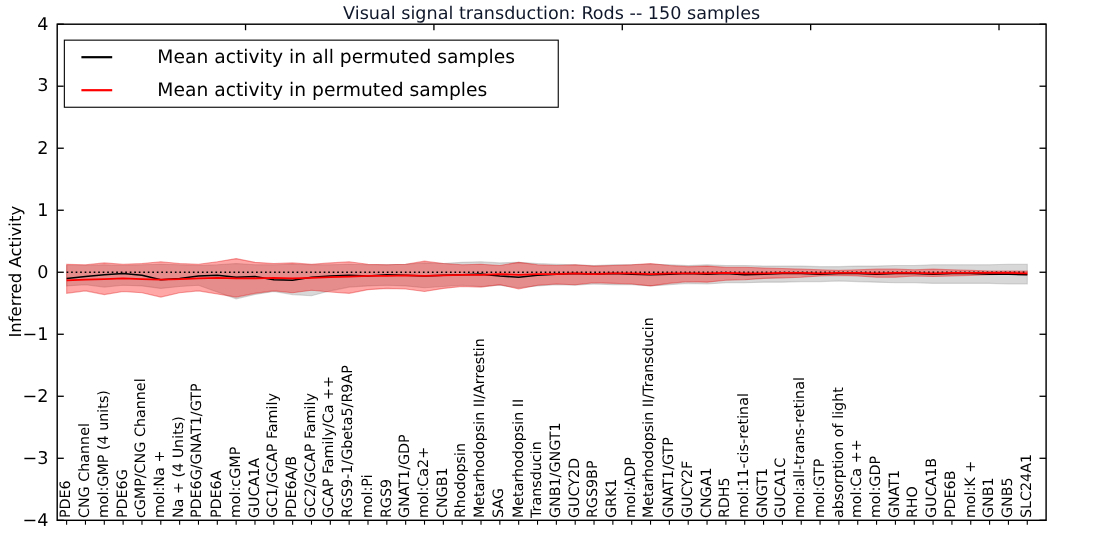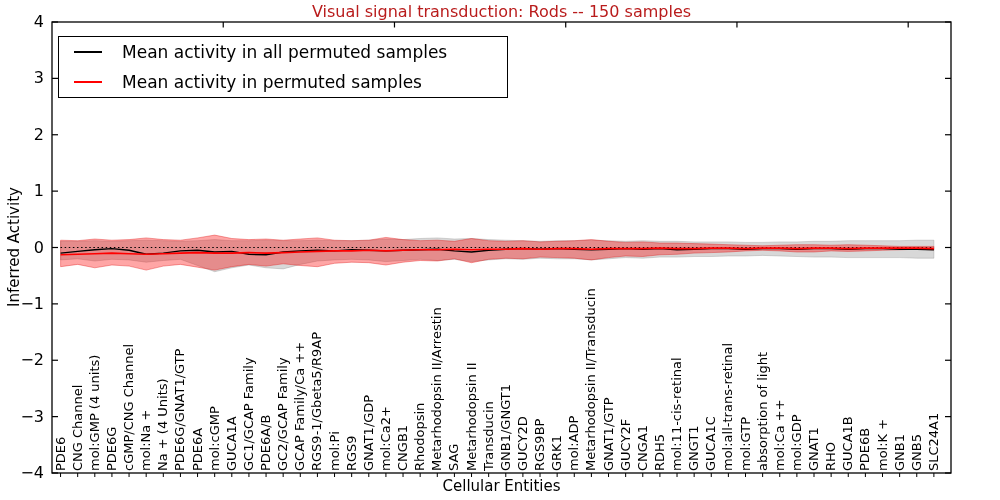--- a/index.html
+++ b/index.html
@@ -1,31 +1,31 @@
 <!DOCTYPE html>
 <html><head>
 <meta charset="utf-8">
 <style>
   html,body{margin:0;padding:0;background:#ffffff;}
   .figure{position:relative;width:1000px;height:500px;background:#ffffff;
           font-family:"DejaVu Sans","Liberation Sans",sans-serif;color:#000;overflow:hidden;}
   #plot-svg{position:absolute;left:0;top:0;}
   .chart-title{position:absolute;left:52px;top:2px;width:899px;text-align:center;
-               font-size:16px;color:#b91c1c;}
+               font-size:16px;color:#0f172a;}
   .y-axis-label{position:absolute;left:14px;top:247px;transform:translate(-50%,-50%) rotate(-90deg);
                 font-size:15px;white-space:nowrap;}
   .x-axis-label{position:absolute;left:52px;top:477px;width:899px;text-align:center;font-size:15px;}
   .ytick{position:absolute;left:0;width:44px;text-align:right;font-size:16px;line-height:20px;}
   .xcat{position:absolute;top:471px;transform-origin:0 0;transform:rotate(-90deg);
         font-size:13px;line-height:14px;white-space:nowrap;}
   .legend{position:absolute;left:58px;top:36px;width:450px;height:62px;border:1.5px solid #000;
           background:#fff;display:flex;flex-direction:column;justify-content:space-evenly;box-sizing:border-box;}
   .legend-row{display:flex;align-items:center;height:28px;}
   .legend-line{display:inline-block;width:28px;height:2px;margin-left:15px;flex:0 0 auto;}
-  .legend-text{margin-left:20px;font-size:17px;white-space:nowrap;}
+  .legend-text{margin-left:41px;font-size:17px;white-space:nowrap;}
 </style>
 </head>
 <body>
 
 <div class="figure">
 
   <svg id="plot-svg" width="1000" height="500">
       <polygon points="60.6,241.3 77.7,241.3 94.8,240.7 111.9,241.3 129.1,240.7 146.2,240.2 163.3,240.7 180.4,241.3 197.6,240.7 214.7,239.6 231.8,240.7 248.9,240.7 266.0,240.2 283.2,240.7 300.3,240.7 317.4,240.2 334.5,240.7 351.7,240.7 368.8,240.2 385.9,239.0 403.0,239.6 420.2,238.5 437.3,237.9 454.4,239.0 471.5,238.5 488.7,239.6 505.8,240.2 522.9,240.7 540.0,241.3 557.2,240.7 574.3,240.7 591.4,240.2 608.5,240.7 625.6,241.3 642.8,240.7 659.9,241.3 677.0,241.3 694.1,241.9 711.3,241.9 728.4,241.9 745.5,242.4 762.6,242.4 779.8,241.9 796.9,241.9 814.0,241.3 831.1,241.3 848.3,240.7 865.4,240.7 882.5,240.7 899.6,240.7 916.8,240.2 933.9,240.2 933.9,258.2 916.8,258.2 899.6,257.6 882.5,257.6 865.4,257.6 848.3,257.6 831.1,257.1 814.0,257.1 796.9,256.5 779.8,256.0 762.6,255.4 745.5,256.0 728.4,256.0 711.3,256.5 694.1,256.5 677.0,257.1 659.9,257.1 642.8,258.2 625.6,257.6 608.5,258.8 591.4,259.9 574.3,258.8 557.2,258.8 540.0,258.2 522.9,259.3 505.8,258.8 488.7,259.9 471.5,261.6 454.4,259.3 437.3,260.5 420.2,259.3 403.0,260.5 385.9,261.6 368.8,259.9 351.7,259.3 334.5,259.9 317.4,261.0 300.3,264.4 283.2,268.9 266.0,267.8 248.9,265.0 231.8,267.8 214.7,271.7 197.6,265.5 180.4,259.3 163.3,260.5 146.2,262.2 129.1,259.9 111.9,259.3 94.8,261.0 77.7,258.8 60.6,259.9" fill="#999999" fill-opacity="0.38" stroke="rgba(130,130,130,0.3)" stroke-width="1"></polygon>
       <polygon points="60.6,240.2 77.7,240.7 94.8,239.0 111.9,240.2 129.1,239.6 146.2,237.9 163.3,239.6 180.4,240.2 197.6,237.9 214.7,235.1 231.8,238.5 248.9,239.6 266.0,239.0 283.2,240.2 300.3,239.0 317.4,237.9 334.5,240.2 351.7,240.7 368.8,240.2 385.9,237.4 403.0,239.6 420.2,240.7 437.3,240.2 454.4,241.3 471.5,238.5 488.7,240.7 505.8,241.3 522.9,240.7 540.0,241.9 557.2,241.3 574.3,240.7 591.4,239.6 608.5,241.3 625.6,242.4 642.8,241.9 659.9,243.0 677.0,243.0 694.1,243.6 711.3,244.1 728.4,244.7 745.5,245.2 762.6,245.8 779.8,245.2 796.9,244.7 814.0,244.7 831.1,245.2 848.3,244.7 865.4,245.2 882.5,245.8 899.6,246.4 916.8,246.4 933.9,246.4 933.9,249.8 916.8,249.2 899.6,249.8 882.5,250.3 865.4,250.9 848.3,251.4 831.1,250.9 814.0,252.0 796.9,252.0 779.8,250.9 762.6,250.3 745.5,250.9 728.4,252.0 711.3,252.6 694.1,253.1 677.0,254.3 659.9,254.8 642.8,256.5 625.6,256.0 608.5,257.6 591.4,259.9 574.3,258.2 557.2,257.6 540.0,257.1 522.9,258.8 505.8,258.2 488.7,259.3 471.5,262.7 454.4,258.8 437.3,261.0 420.2,260.5 403.0,262.2 385.9,265.0 368.8,262.7 351.7,262.2 334.5,263.3 317.4,266.7 300.3,265.5 283.2,263.8 266.0,266.1 248.9,264.4 231.8,266.7 214.7,270.1 197.6,267.2 180.4,264.4 163.3,266.1 146.2,270.1 129.1,266.1 111.9,265.0 94.8,267.8 77.7,264.4 60.6,266.7" fill="#ff0000" fill-opacity="0.35" stroke="rgba(220,0,0,0.35)" stroke-width="1"></polygon>
       <line x1="60.56190476190476" y1="247.5" x2="933.8761904761905" y2="247.5" stroke="#000000" stroke-width="1.2" stroke-dasharray="1.5,2.6"></line>
@@ -106,21 +106,20 @@
       <line x1="882.504761904762" y1="473" x2="882.504761904762" y2="477" stroke="#000" stroke-width="1"></line>
       <line x1="899.6285714285714" y1="473" x2="899.6285714285714" y2="477" stroke="#000" stroke-width="1"></line>
       <line x1="916.7523809523809" y1="473" x2="916.7523809523809" y2="477" stroke="#000" stroke-width="1"></line>
       <line x1="933.8761904761905" y1="473" x2="933.8761904761905" y2="477" stroke="#000" stroke-width="1"></line>
     </svg>
 
   <div class="chart-title">Visual signal transduction: Rods -- 150 samples</div>
 
   <div class="y-axis-label">Inferred Activity</div>
 
-  <div class="x-axis-label">Cellular Entities</div>
 
   <div id="ytick-labels">
       <div class="ytick" style="top: 463px;">−4</div>
       <div class="ytick" style="top: 406.625px;">−3</div>
       <div class="ytick" style="top: 350.25px;">−2</div>
       <div class="ytick" style="top: 293.875px;">−1</div>
       <div class="ytick" style="top: 237.5px;">0</div>
       <div class="ytick" style="top: 181.125px;">1</div>
       <div class="ytick" style="top: 124.75px;">2</div>
       <div class="ytick" style="top: 68.375px;">3</div>

